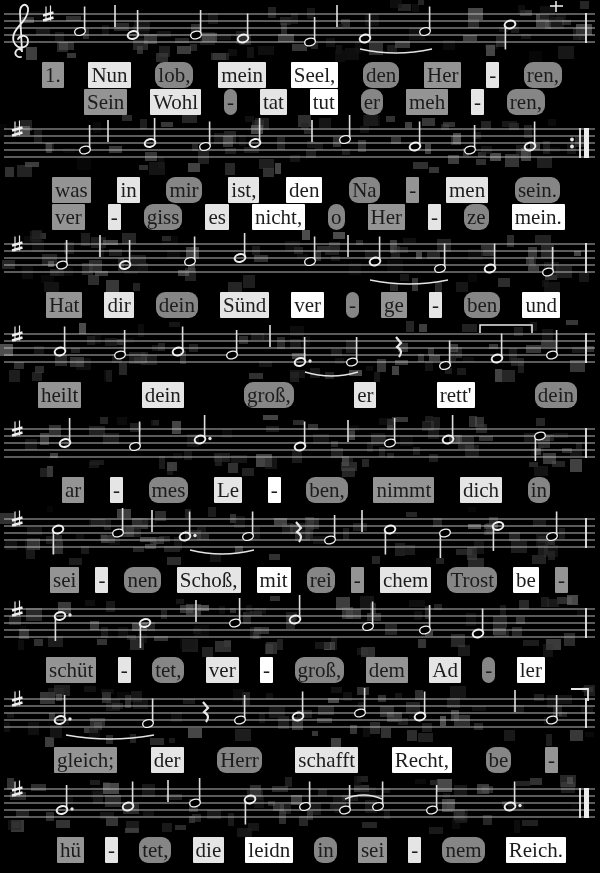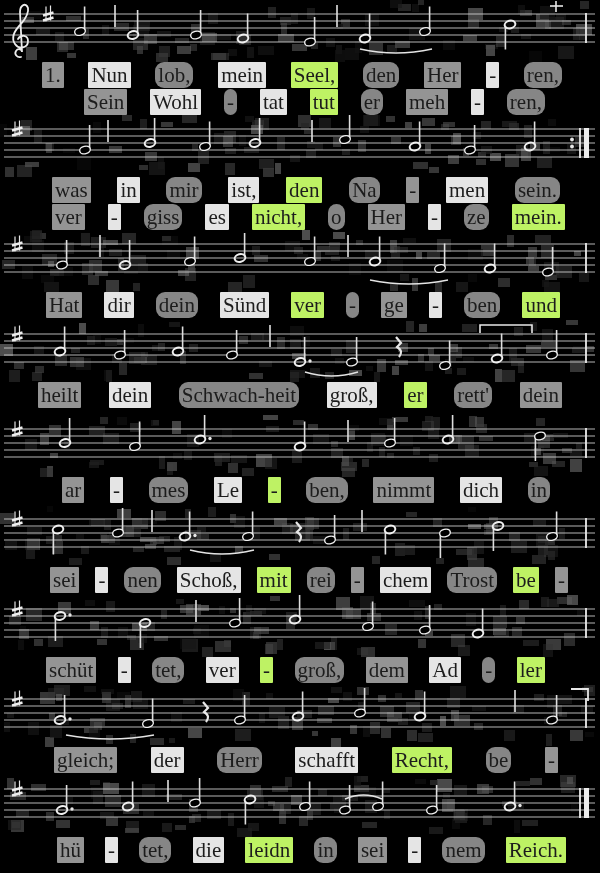--- a/index.html
+++ b/index.html
@@ -5,21 +5,21 @@
   html,body{margin:0;padding:0;background:#000;}
   #page{width:600px;height:873px;background:#000;overflow:hidden;position:relative;
         font-family:"Liberation Serif","DejaVu Serif",serif;}
   section.system{display:block;position:relative;}
   svg.staff{display:block;}
   .lyric{display:flex;justify-content:space-between;align-items:baseline;height:27px;
          font-size:21px;line-height:26px;color:#1c1c1c;}
   .lyric span{background:#949494;padding:0 3px;border-radius:1px;white-space:nowrap;}
   .lyric span:nth-child(2n){background:#e5e5e5;}
   .lyric span:nth-child(3n){background:#868686;border-radius:9px;}
-  .lyric span:nth-child(5n){background:#bef264;}
+  .lyric span:nth-child(5n){background:#ffffff;}
 </style>
 </head>
 <body>
 
 <div id="page">
 
   <section class="system" style="height:115px">
     <svg class="staff" width="600" height="62">
         <rect x="499" y="27" width="9" height="5" fill="rgb(44,44,44)" opacity="0.42"></rect>
         <rect x="55" y="32" width="9" height="9" fill="rgb(27,27,27)" opacity="0.80"></rect>
@@ -622,24 +622,23 @@
         <g>
           <line x1="501.6" y1="37" x2="501.6" y2="13.5" stroke="#dedede" stroke-width="1.6"></line>
           <ellipse cx="497" cy="38.5" rx="5.4" ry="3.8" transform="rotate(-14 497 38.5)" fill="none" stroke="#f0f0f0" stroke-width="2"></ellipse>
         </g>
         <g>
           <line x1="556.6" y1="33.5" x2="556.6" y2="10" stroke="#dedede" stroke-width="1.6"></line>
           <ellipse cx="552" cy="35" rx="5.4" ry="3.8" transform="rotate(-14 552 35)" fill="#000000" stroke="#f0f0f0" stroke-width="1.4"></ellipse>
         </g>
         <path d="M480,13 L480,5 L532,5 L532,13" fill="none" stroke="#e8e8e8" stroke-width="1.6"></path>
       </svg>
-    <div class="lyric" style="padding:0 38px 0 38px">
+    <div class="lyric" style="padding:0 23px 0 38px">
         <span>heilt</span>
         <span>dein</span>
-        <span>Schwach-heit</span>
         <span>groß,</span>
         <span>er</span>
         <span>rett'</span>
         <span>dein</span>
       </div>
   </section>
 
   <section class="system" style="height:90px">
     <svg class="staff" width="600" height="62">
         <rect x="570" y="36" width="12" height="5" fill="rgb(59,59,59)" opacity="0.35"></rect>

